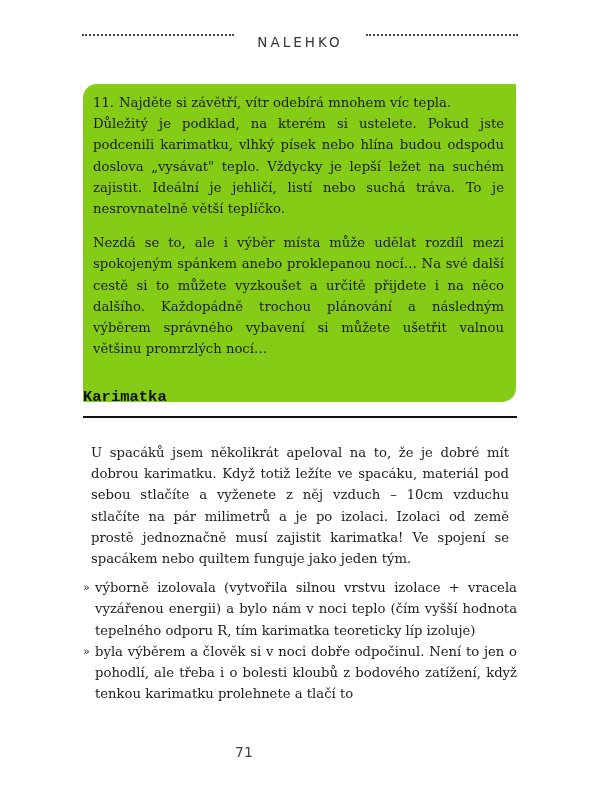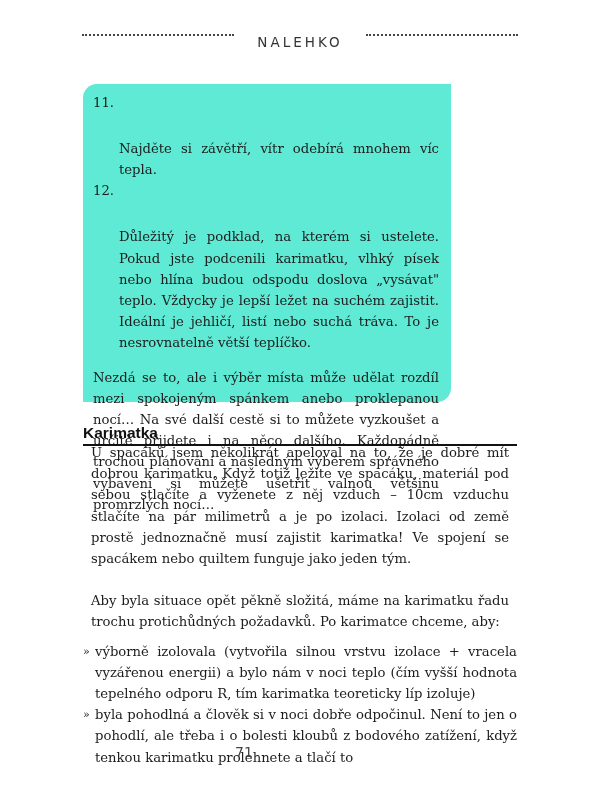--- a/index.html
+++ b/index.html
@@ -14,34 +14,34 @@
       display: flex; align-items: flex-start; justify-content: space-between;
     }
     .header .rule {
       flex: 0 0 152px; height: 0; border-top: 2px dotted #444;
     }
     .header .title {
       font-family: "DejaVu Sans", sans-serif; font-size: 13.5px;
       letter-spacing: 3px; color: #333; font-weight: normal;
     }
     .tip-box {
-      position: absolute; left: 83px; top: 84px; width: 368px; height: 318px;
-      background: #5eead4; border-radius: 14px 0 14px 0;
+      position: absolute; left: 83px; top: 84px; width: 433px; height: 318px;
+      background: #84cc16; border-radius: 14px 0 14px 0;
       box-sizing: border-box; padding: 8px 12px 0 10px;
       font-size: 13.2px; line-height: 21.2px;
     }
     .tip-list { list-style: none; margin: 0; padding: 0; }
     .tip-list li { display: flex; }
     .tip-list .num { flex: 0 0 26px; }
-    .tip-list .txt { flex: 1; text-align: justify; margin-top: 46px; }
+    .tip-list .txt { flex: 1; text-align: justify; }
     .tip-para { margin: 13px 0 0 0; text-align: justify; }
     .section-heading {
-      position: absolute; left: 83px; top: 424px; width: 434px;
-      font-family: Liberation Sans, sans-serif; font-weight: bold;
-      font-size: 15.5px; color: #111; padding-bottom: 2px;
+      position: absolute; left: 83px; top: 388px; width: 434px;
+      font-family: Liberation Mono, monospace; font-weight: bold;
+      font-size: 15.5px; color: #111; padding-bottom: 10px;
       border-bottom: 2.5px solid #111;
     }
     .body-text {
       position: absolute; left: 83px; top: 434px; width: 434px;
       font-size: 13.2px; line-height: 21.2px; text-align: justify;
     }
     .body-text p { margin: 8px; }
     .body-text p + p { margin-top: 21px; }
     .bullets { list-style: none; margin: 0; padding: 0; }
     .bullets li { display: flex; }
@@ -61,37 +61,35 @@
   <span class="rule"></span>
 </div>
 
 <div class="tip-box">
   <ol class="tip-list">
     <li>
       <span class="num">11.</span>
       <span class="txt">Najděte si závětří, vítr odebírá mnohem víc tepla.</span>
     </li>
     <li>
-      <span class="num">12.</span>
       <span class="txt">Důležitý je podklad, na kterém si ustelete. Pokud jste podcenili karimatku, vlhký písek nebo hlína budou odspodu doslova „vysávat" teplo. Vždycky je lepší ležet na suchém zajistit. Ideální je jehličí, listí nebo suchá tráva. To je nesrovnatelně větší teplíčko.</span>
     </li>
   </ol>
   <p class="tip-para">Nezdá se to, ale i výběr místa může udělat rozdíl mezi spokojeným spánkem anebo proklepanou nocí… Na své další cestě si to můžete vyzkoušet a určitě přijdete i na něco dalšího. Každopádně trochou plánování a následným výběrem správného vybavení si můžete ušetřit valnou většinu promrzlých nocí…</p>
 </div>
 
 <h2 class="section-heading" style="margin:0;">Karimatka</h2>
 
 <div class="body-text">
   <p>U spacáků jsem několikrát apeloval na to, že je dobré mít dobrou karimatku. Když totiž ležíte ve spacáku, materiál pod sebou stlačíte a vyženete z něj vzduch – 10cm vzduchu stlačíte na pár milimetrů a je po izolaci. Izolaci od země prostě jednoznačně musí zajistit karimatka! Ve spojení se spacákem nebo quiltem funguje jako jeden tým.</p>
-  <p>Aby byla situace opět pěkně složitá, máme na karimatku řadu trochu protichůdných požadavků. Po karimatce chceme, aby:</p>
   <ul class="bullets">
     <li>
       <span class="mark">»</span>
       <span class="txt">výborně izolovala (vytvořila silnou vrstvu izolace + vracela vyzářenou energii) a bylo nám v noci teplo (čím vyšší hodnota tepelného odporu R, tím karimatka teoreticky líp izoluje)</span>
     </li>
     <li>
       <span class="mark">»</span>
-      <span class="txt">byla pohodlná a člověk si v noci dobře odpočinul. Není to jen o pohodlí, ale třeba i o bolesti kloubů z bodového zatížení, když tenkou karimatku prolehnete a tlačí to</span>
+      <span class="txt">byla výběrem a člověk si v noci dobře odpočinul. Není to jen o pohodlí, ale třeba i o bolesti kloubů z bodového zatížení, když tenkou karimatku prolehnete a tlačí to</span>
     </li>
   </ul>
 </div>
 
 <div class="page-number">71</div>
 
 </body></html>

